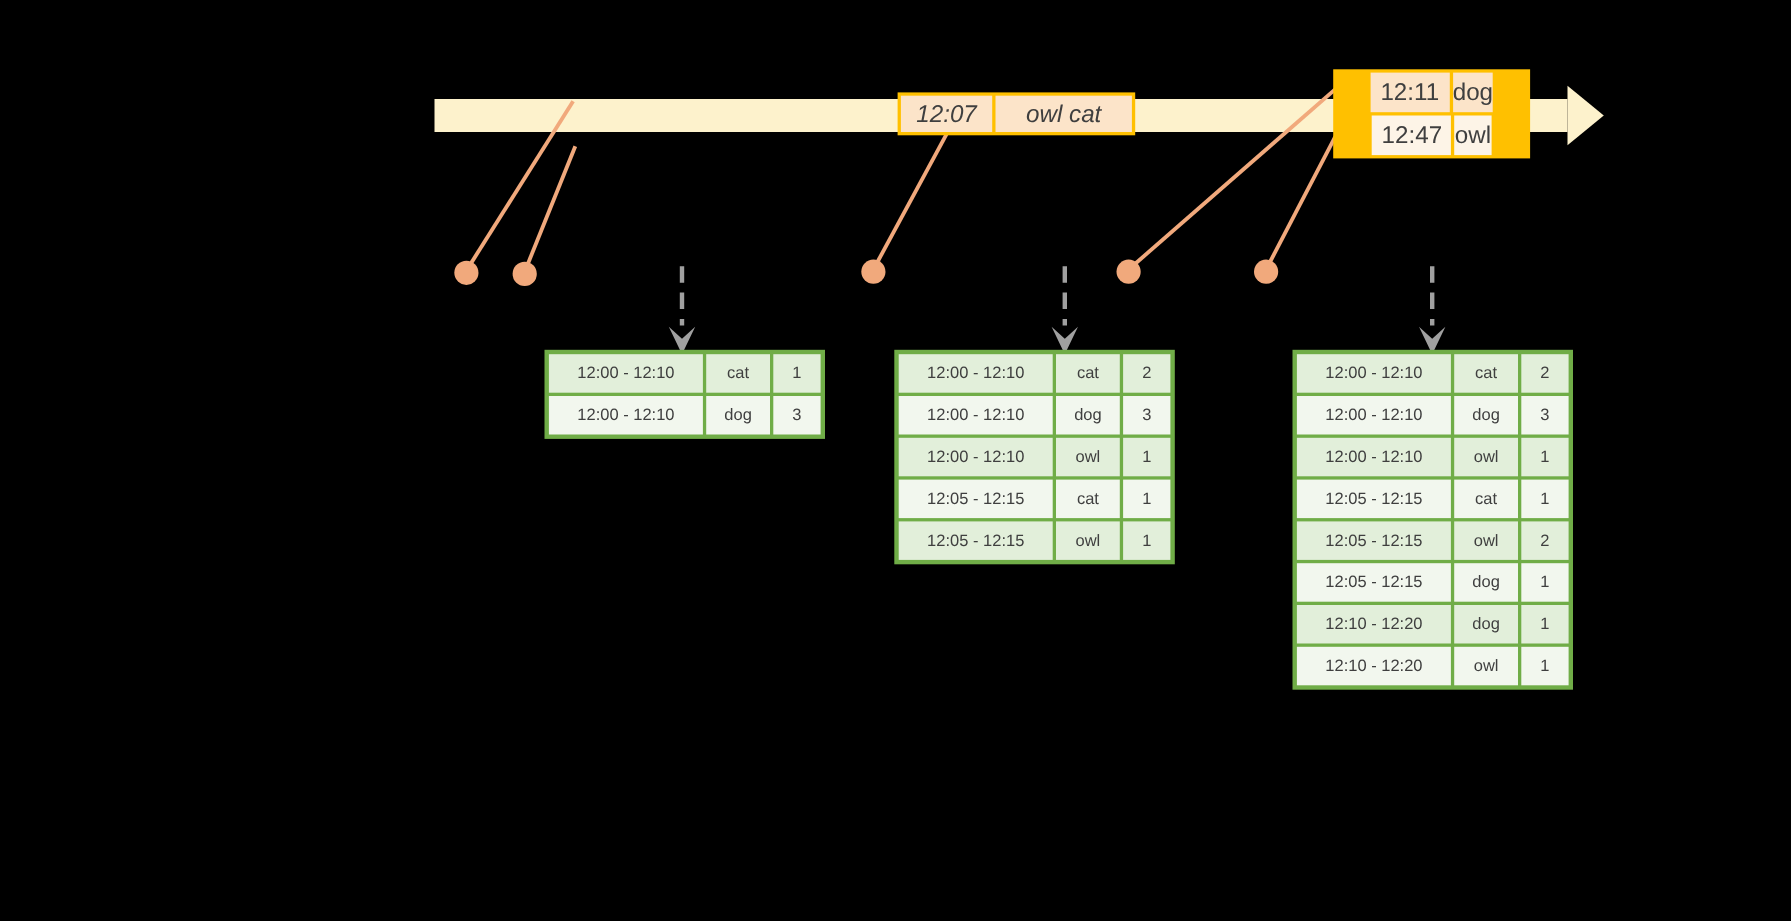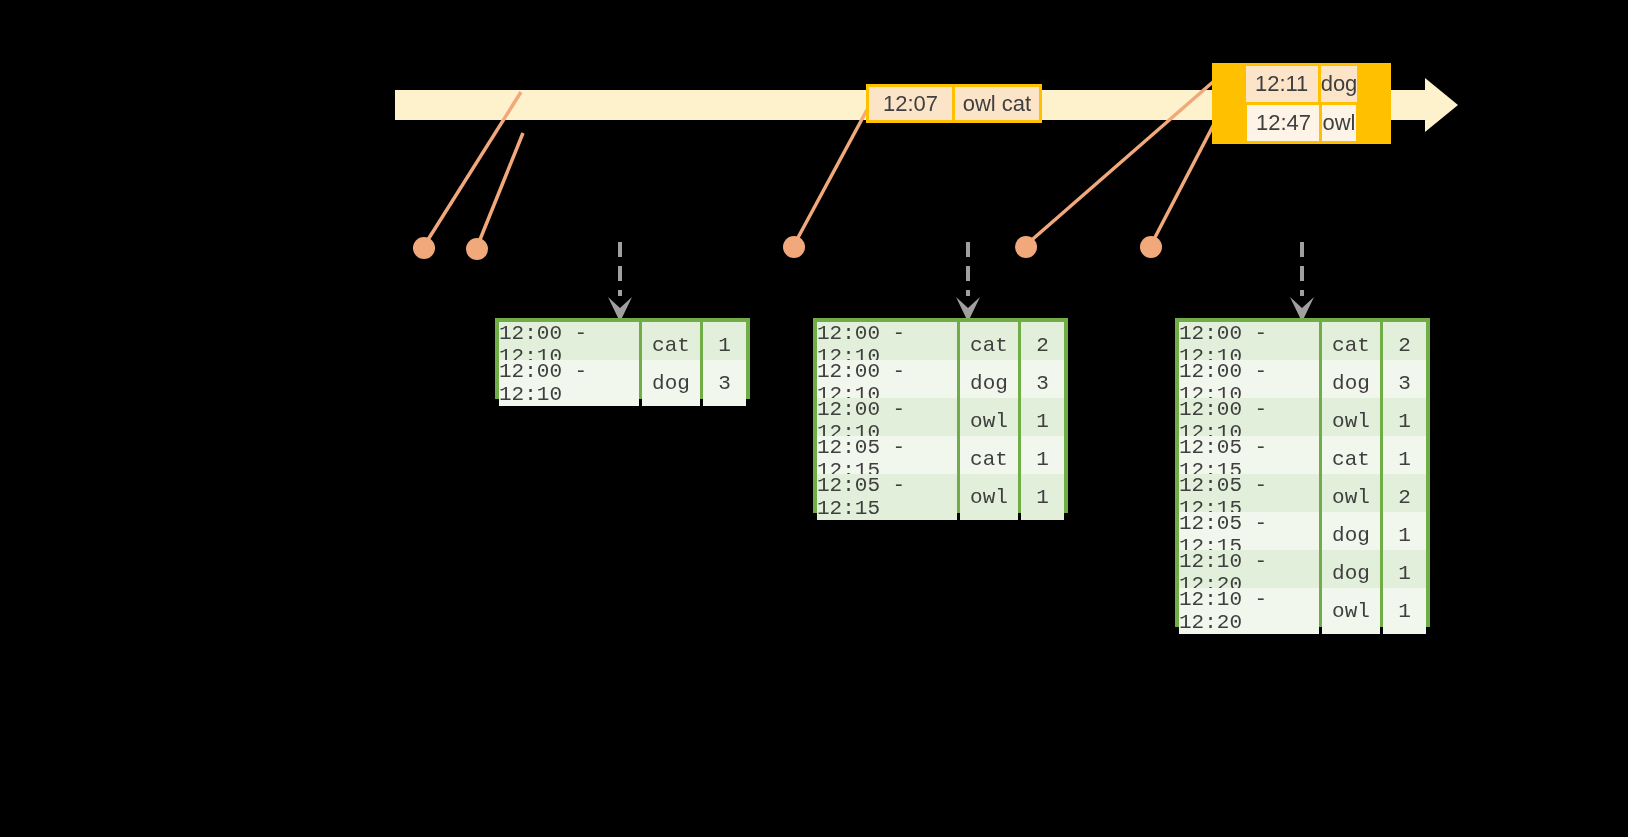--- a/index.html
+++ b/index.html
@@ -52,41 +52,40 @@
   }
   .erow { display: grid; gap: 3px; }
   .erow .cell {
     display: flex; align-items: center; justify-content: center;
     font-size: 22px;
   }
   .erow.dark .cell  { background: var(--event-row-dark); }
   .erow.light .cell { background: var(--event-row-light); }
   .et1 { left: 521px; top: 64px;  width: 202px; }
   .et1 .erow { grid-template-columns: 82px 1fr; height: 34px; }
-  .et2 { left: 866px; top: 84px;  width: 176px; }
+  .et2 { left: 816px; top: 84px;  width: 216px; font-style: italic; }
   .et2 .erow { grid-template-columns: 83px 1fr; height: 33px; }
   .et3 { left: 1212px; top: 63px; width: 179px; align-items: center; }
   .et3 .erow { grid-template-columns: 72px 1fr; height: 36px; }
 
   
   .rtable {
     position: absolute;
     background: var(--result-border);
     display: flex;
     flex-direction: column;
     gap: 3px;
     padding: 4px;
     box-sizing: border-box;
     width: 255px;
   }
   .rrow { display: grid; grid-template-columns: 140px 58px 1fr; gap: 3px; height: 35px; }
   .rrow .cell {
     display: flex; align-items: center; justify-content: center;
-    font-size: 21px;
-    font-family: Liberation Mono, monospace;
+    font-size: 15px;
   }
   .rrow.dark .cell  { background: var(--result-row-dark); }
   .rrow.light .cell { background: var(--result-row-light); }
   .rt1 { left: 495px;  top: 318px; }
   .rt2 { left: 813px;  top: 318px; }
   .rt3 { left: 1175px; top: 318px; }
 </style>
 </head>
 <body>
 

